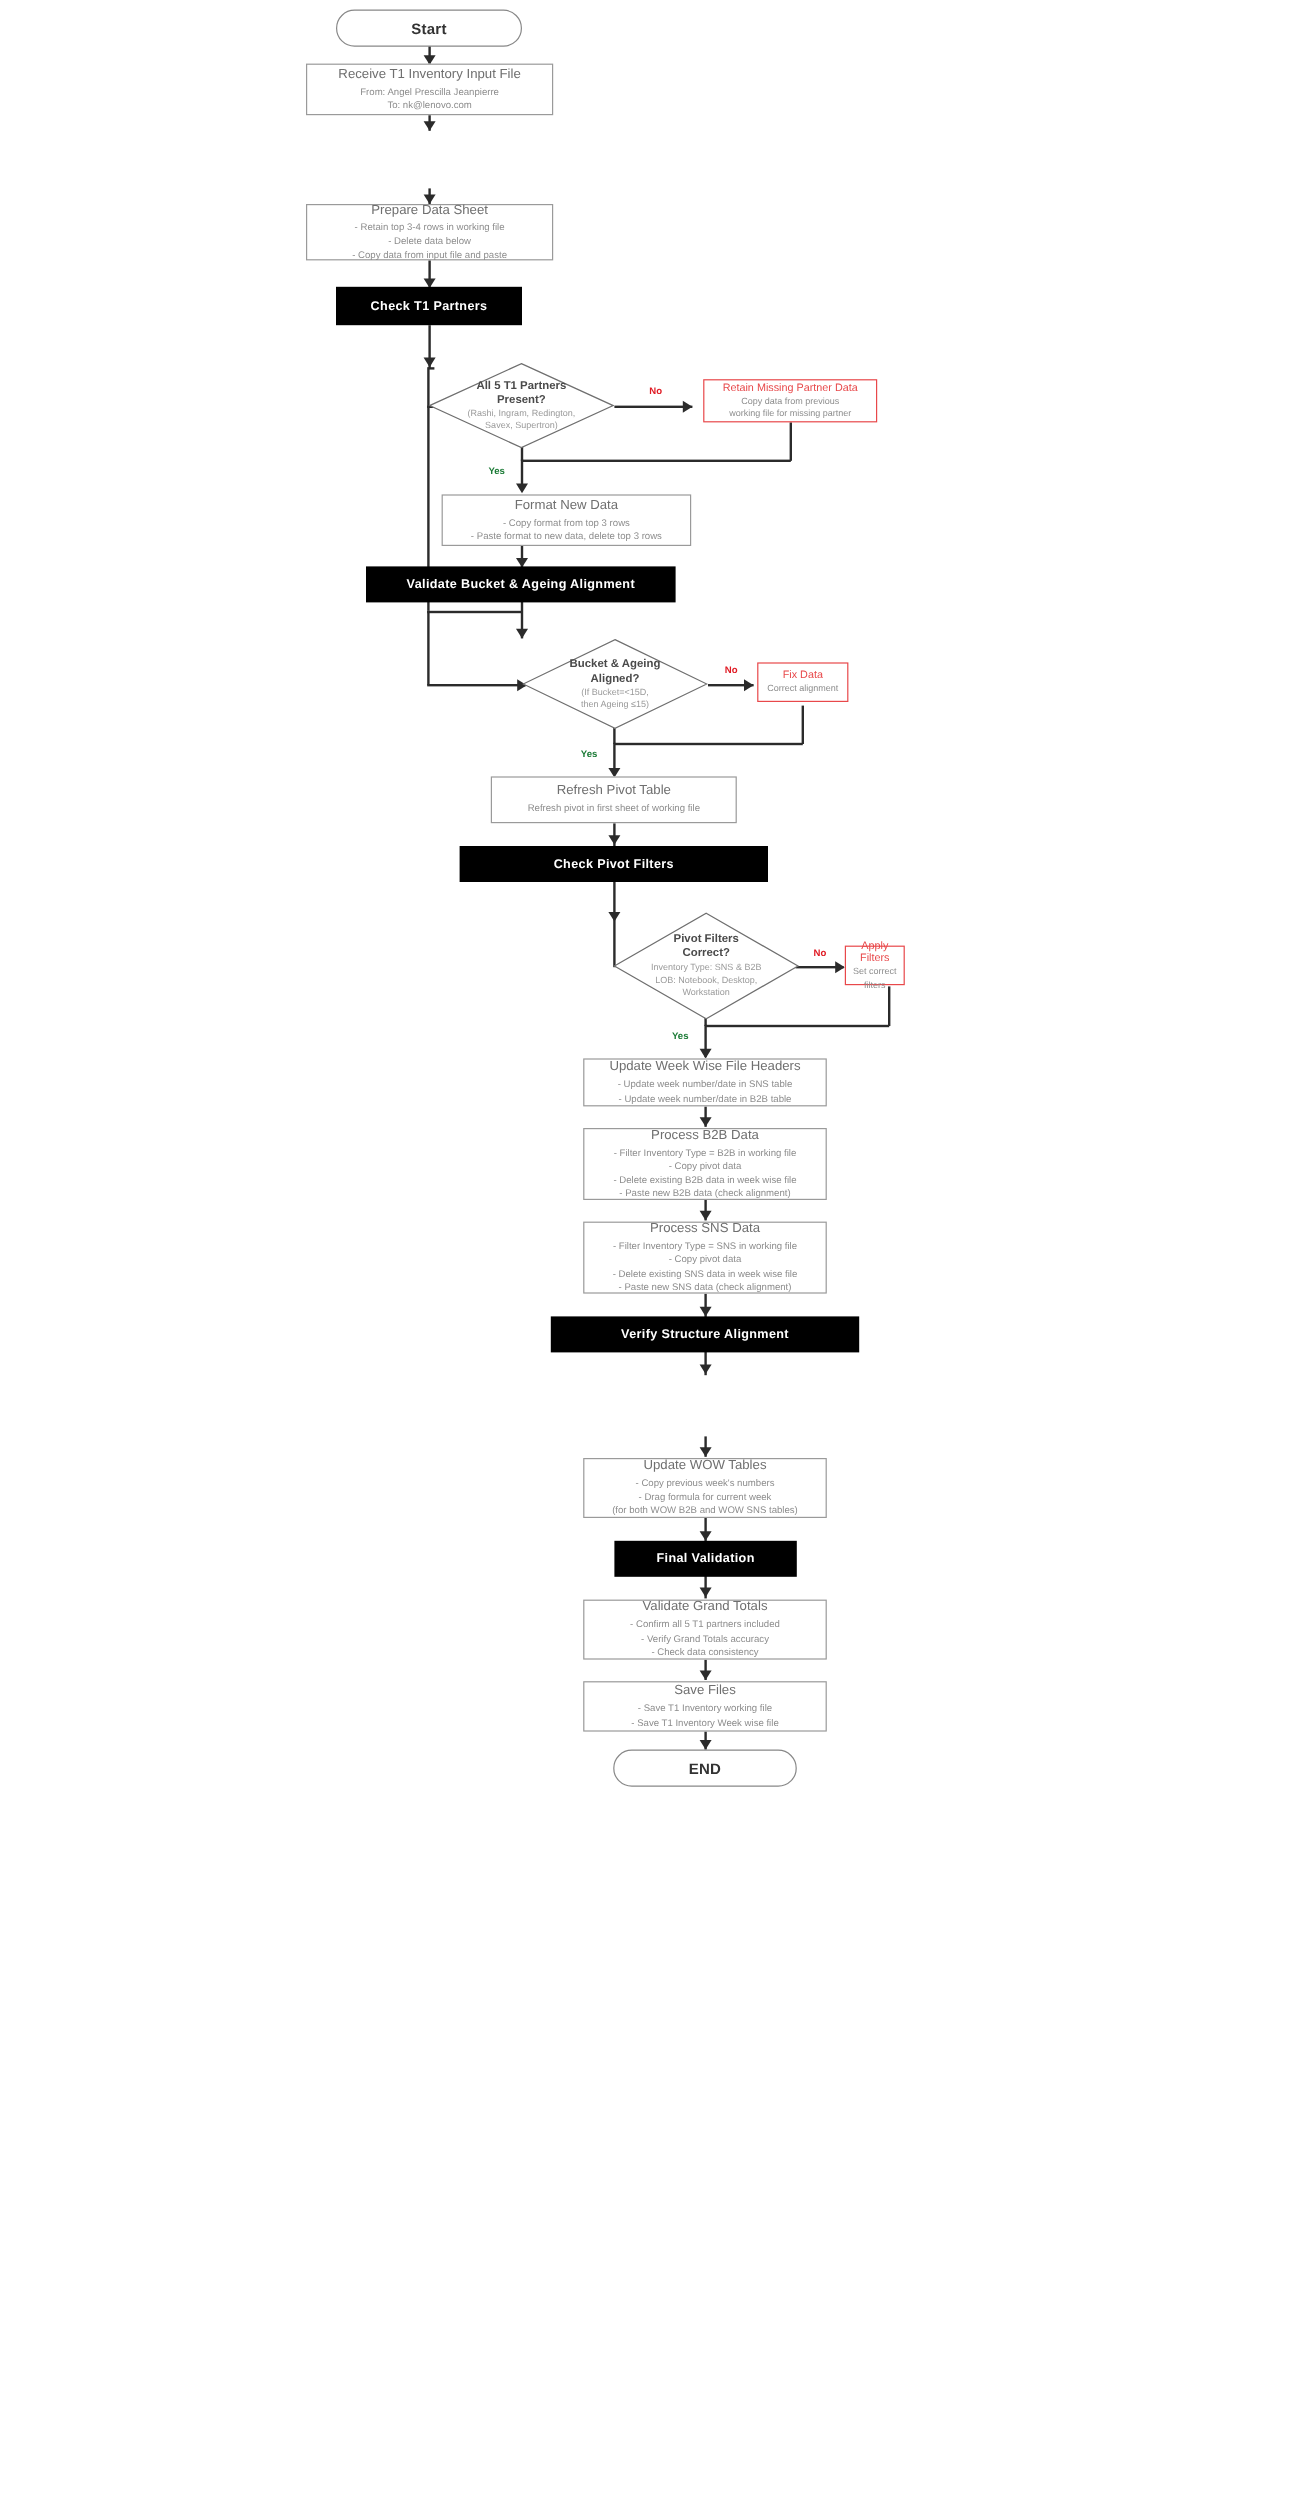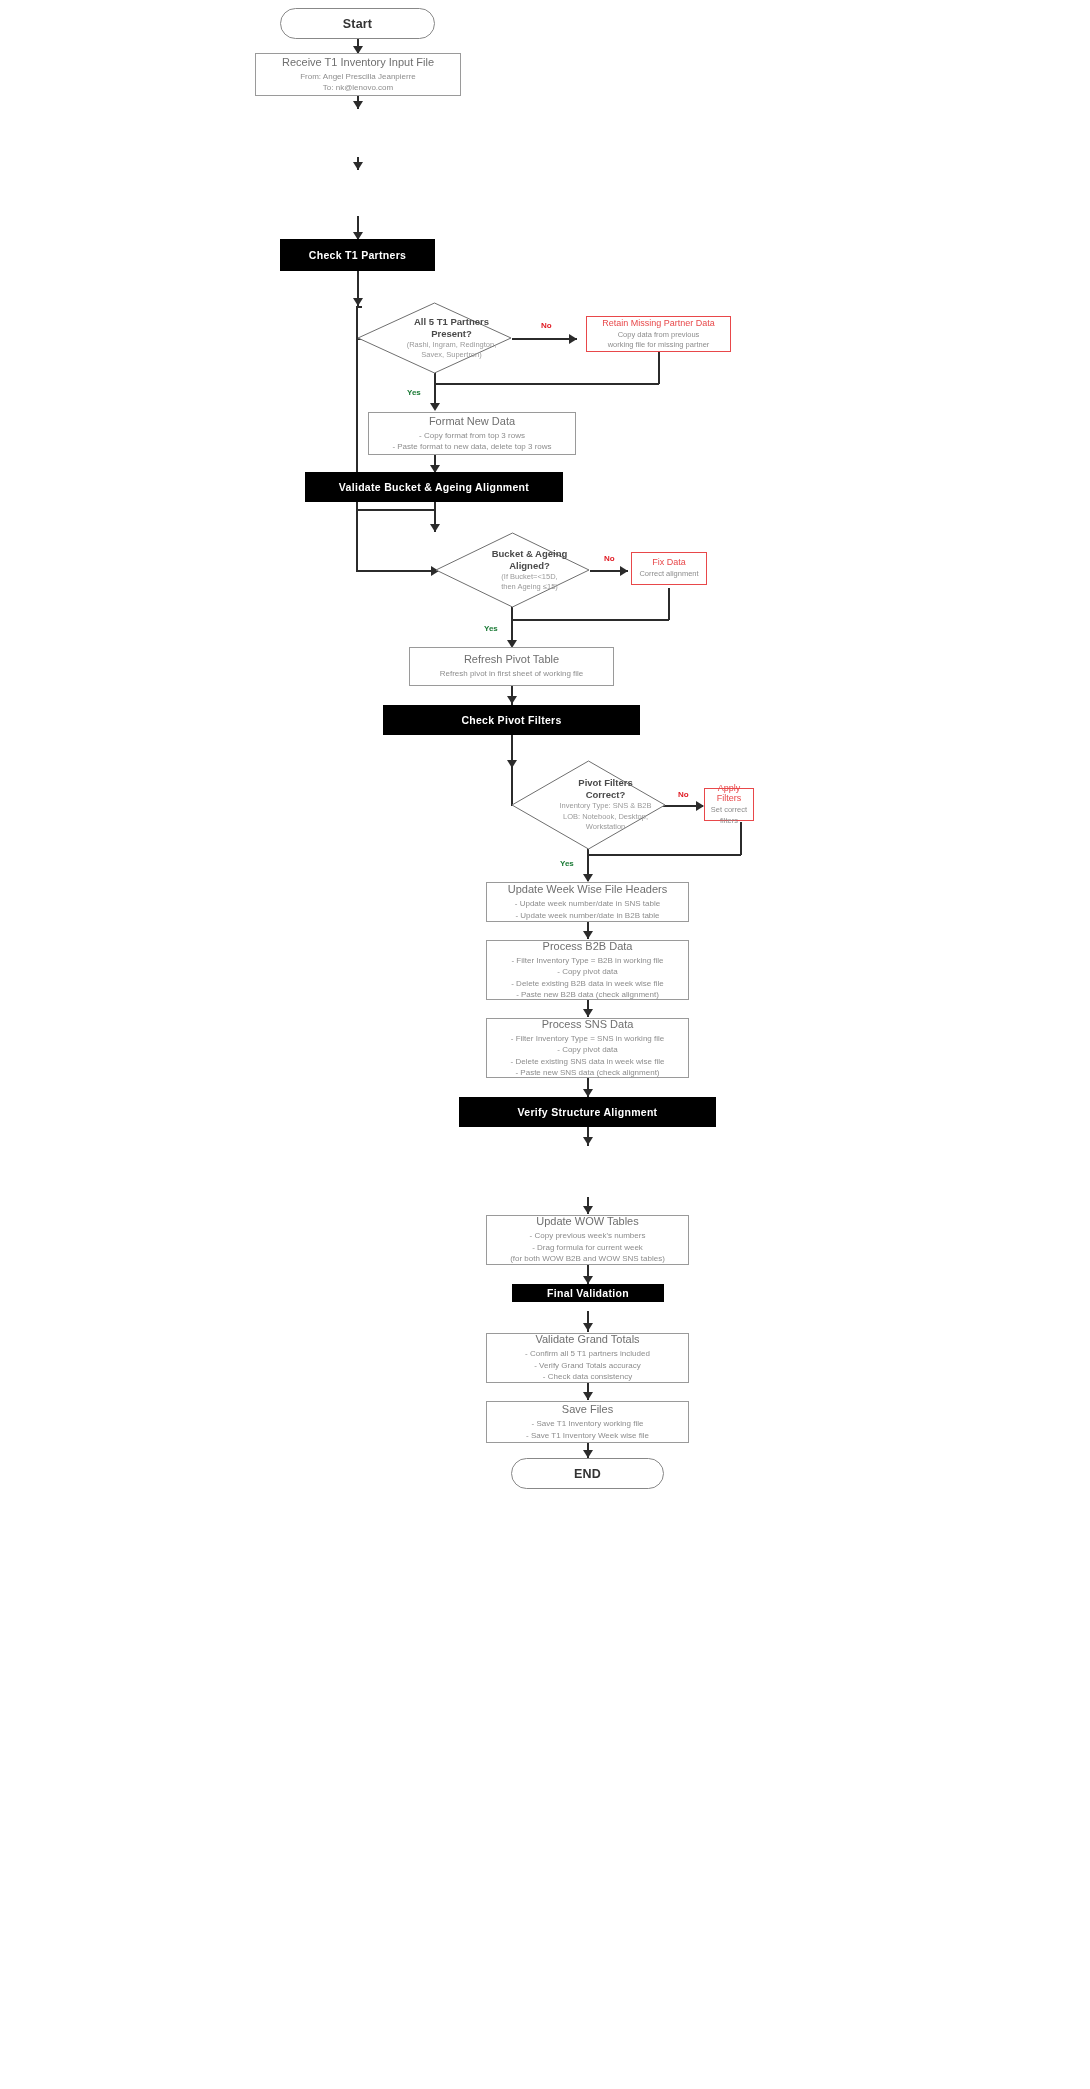--- a/index.html
+++ b/index.html
@@ -16,21 +16,21 @@
   
   .process{border:1px solid #9a9a9a;background:#fff;}
   .process .p-title{font-size:11px;color:#6f6f6f;margin-bottom:3px;}
   .process .p-line{font-size:8px;color:#8d8d8d;line-height:11.5px;}
 
   
   .banner{background:#000;color:#fff;border:none;}
   .banner .b-title{font-size:10.5px;font-weight:bold;color:#fff;letter-spacing:.3px;}
 
   
-  .decision{position:absolute;padding-left:34px;}
+  .decision{position:absolute;}
   .decision svg{position:absolute;left:0;top:0;}
   .decision .d-inner{position:absolute;left:0;top:0;width:100%;height:100%;
       display:flex;flex-direction:column;align-items:center;justify-content:center;text-align:center;}
   .decision .d-title{font-size:9.5px;color:#4a4a4a;font-weight:bold;line-height:12px;}
   .decision .d-line{font-size:7.5px;color:#9a9a9a;line-height:10.5px;}
 
   
   .alert{border:1.4px solid #e8484a;background:#fff;}
   .alert .a-title{font-size:9px;color:#e8484a;margin-bottom:2px;}
   .alert .a-line{font-size:7.5px;color:#8d8d8d;line-height:10.5px;}
@@ -160,20 +160,26 @@
     <div class="t-title">Start</div>
   </div>
 
   <div class="node process" style="left:255px;top:53px;width:206px;height:43px;">
     <div class="p-title">Receive T1 Inventory Input File</div>
     <div class="p-line">From: Angel Prescilla Jeanpierre</div>
     <div class="p-line">To: nk@lenovo.com</div>
   </div>
 
 
+  <div class="node process" style="left:255px;top:170px;width:206px;height:47px;">
+    <div class="p-title">Prepare Data Sheet</div>
+    <div class="p-line">- Retain top 3-4 rows in working file</div>
+    <div class="p-line">- Delete data below</div>
+    <div class="p-line">- Copy data from input file and paste</div>
+  </div>
 
   <div class="node banner" style="left:280px;top:239px;width:155px;height:32px;">
     <div class="b-title">Check T1 Partners</div>
   </div>
 
   <div class="decision" style="left:357px;top:302px;width:155px;height:72px;">
     <svg width="155" height="72" viewBox="0 0 155 72">
       <polygon points="77.5,1 154,36 77.5,71 1,36" fill="#ffffff" stroke="#6f6f6f" stroke-width="1"></polygon>
     </svg>
     <div class="d-inner">
@@ -271,21 +277,21 @@
   </div>
 
 
   <div class="node process" style="left:486px;top:1215px;width:203px;height:50px;">
     <div class="p-title">Update WOW Tables</div>
     <div class="p-line">- Copy previous week's numbers</div>
     <div class="p-line">- Drag formula for current week</div>
     <div class="p-line">(for both WOW B2B and WOW SNS tables)</div>
   </div>
 
-  <div class="node banner" style="left:512px;top:1284px;width:152px;height:18px;justify-content:center;">
+  <div class="node banner" style="left:512px;top:1284px;width:152px;height:30px;justify-content:center;">
     <div class="b-title">Final Validation</div>
   </div>
 
   <div class="node process" style="left:486px;top:1333px;width:203px;height:50px;">
     <div class="p-title">Validate Grand Totals</div>
     <div class="p-line">- Confirm all 5 T1 partners included</div>
     <div class="p-line">- Verify Grand Totals accuracy</div>
     <div class="p-line">- Check data consistency</div>
   </div>
 

